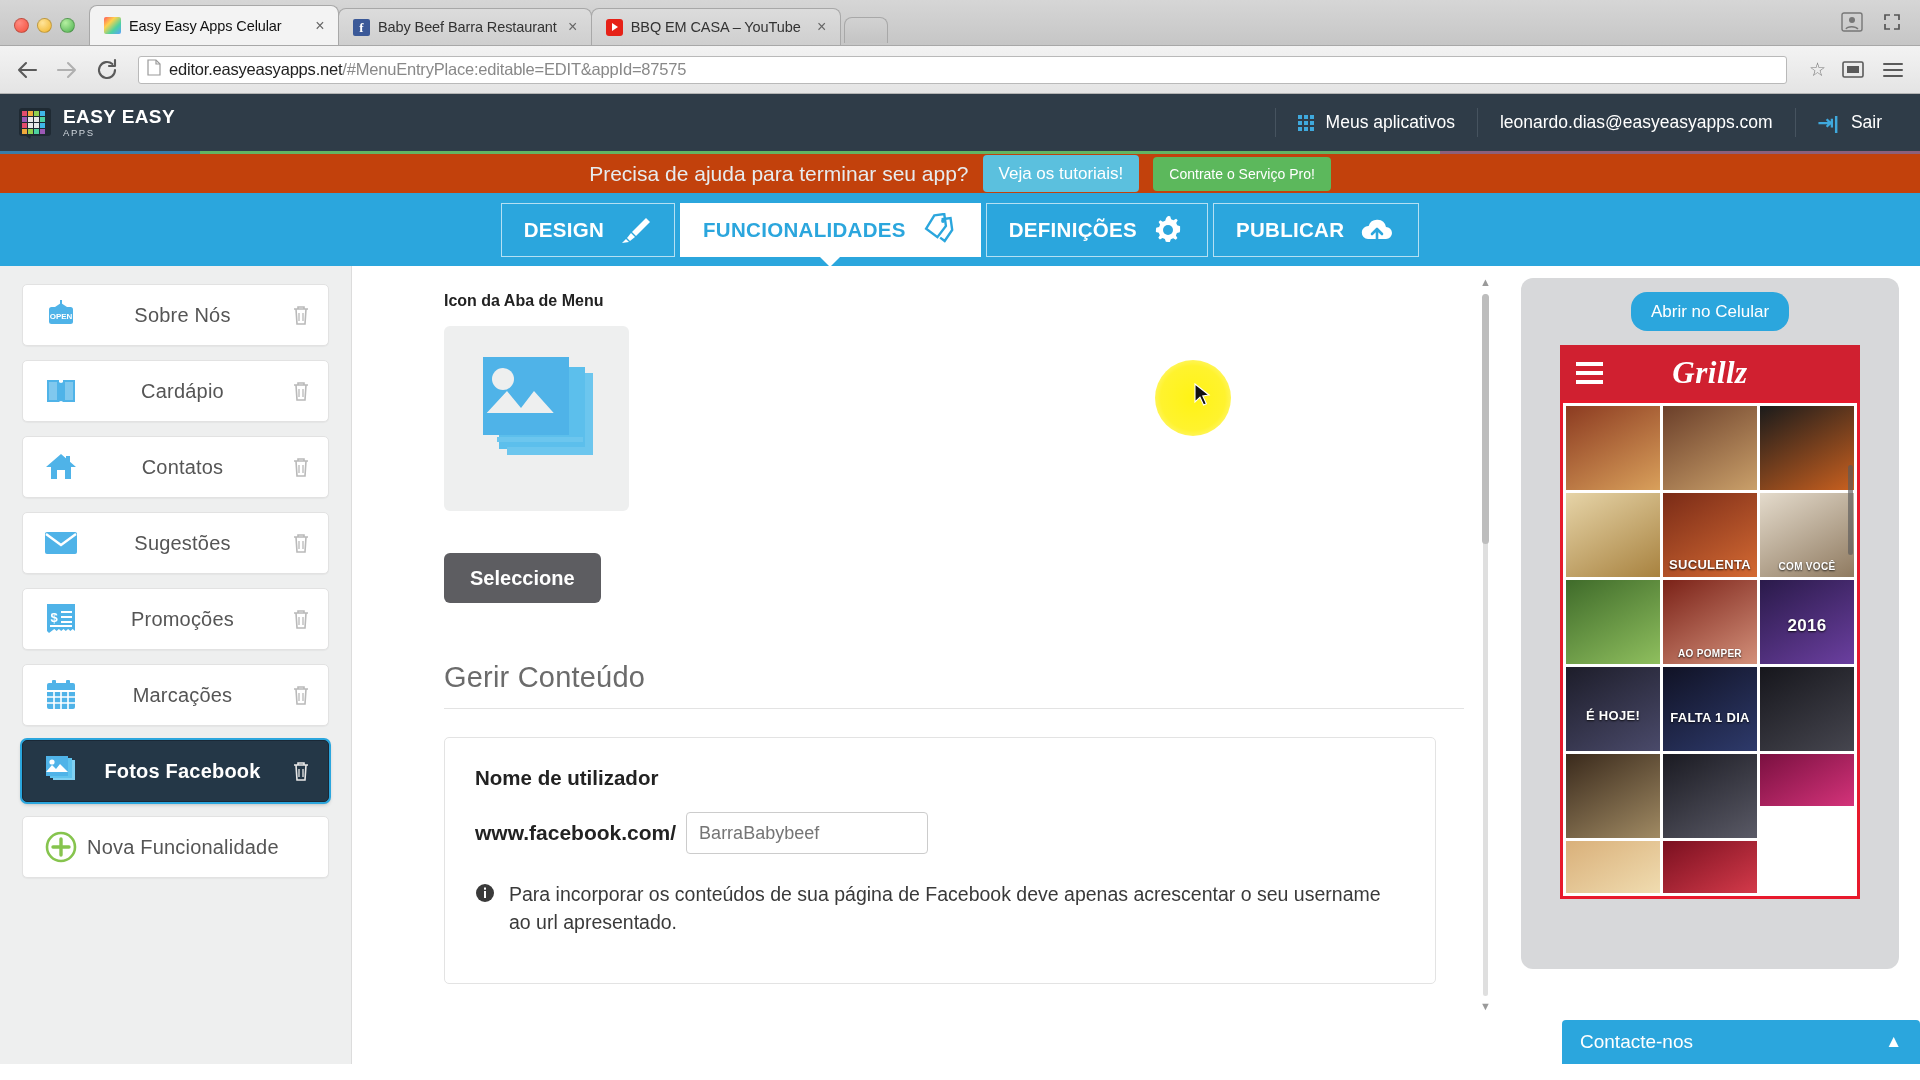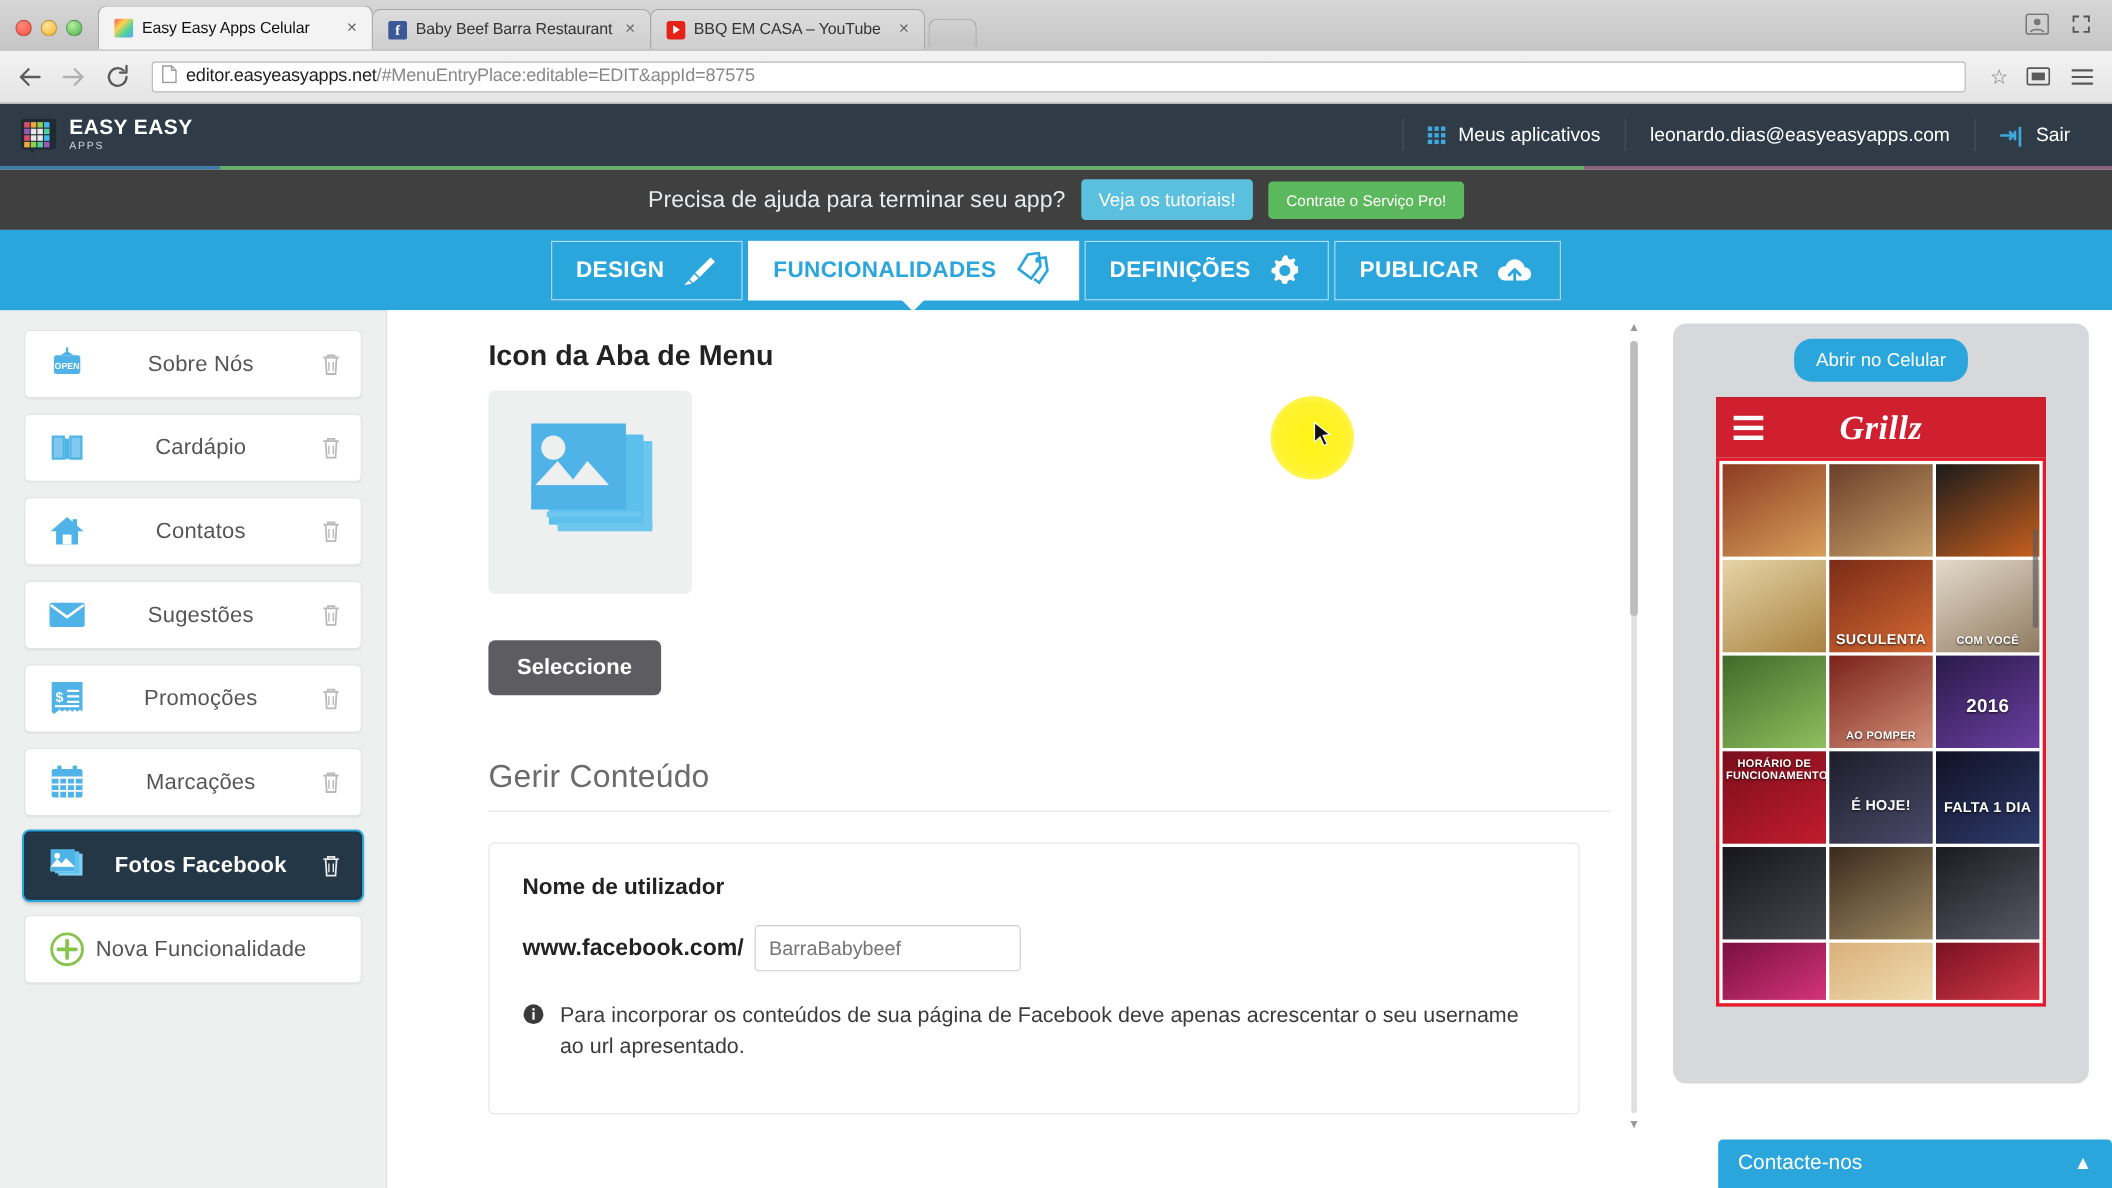--- a/index.html
+++ b/index.html
@@ -80,21 +80,21 @@
   .grid-icon { display:grid; grid-template-columns:repeat(3,4px); gap:2px; }
   .grid-icon i { width:4px; height:4px; background:#3fa9dd; display:block; }
   .logout-ico { color:#3fa9dd; font-size:19px; font-weight:bold; }
 
   .stripe { height:3px; display:flex; }
   .stripe .s1 { flex:0 0 200px; background:#3a7ca8; }
   .stripe .s2 { flex:0 0 1240px; background:#62b463; }
   .stripe .s3 { flex:1; background:#8d5f7a; }
 
   .help-bar {
-    height:55px; background:#404040; display:flex; align-items:center; justify-content:center; gap:14px;
+    height:39px; background:#c2410c; display:flex; align-items:center; justify-content:center; gap:14px;
   }
   .help-text { color:#e7ebee; font-size:21px; }
   .btn-tut {
     background:#5bc0de; color:#fff; font-size:17px; padding:10px 16px; border-radius:4px;
     border:none; line-height:1;
   }
   .btn-pro {
     background:#5cb85c; color:#fff; font-size:14px; padding:10px 16px; border-radius:4px;
     border:none; line-height:1;
   }
@@ -139,21 +139,21 @@
   .side-item.selected .lbl { color:#fff; font-weight:bold; }
   .side-item.selected .trash { color:#e9e9e9; }
   .side-item.new { margin-top:14px; }
   .side-item.new .lbl { text-align:left; padding-left:4px; }
 
   
   .main {
     flex:1; position:relative; background:#fff; padding:22px 0 0 0; overflow:hidden;
   }
   .main-inner { padding:0 30px 0 30px; max-width:1110px; }
-  .section-title { font-size:26px; font-weight:bold; color:#222; margin:4px 0 16px 62px; }
+  .section-title { font-size:16px; font-weight:bold; color:#222; margin:4px 0 16px 62px; }
   .icon-box {
     width:185px; height:185px; background:#eeefef; border-radius:6px; margin-left:62px;
     display:flex; align-items:center; justify-content:center;
   }
   .btn-select {
     margin:42px 0 0 62px; background:#5d5d61; color:#fff; font-size:20px; font-weight:bold;
     padding:15px 26px; border:none; border-radius:6px; line-height:1;
   }
   .h-gerir {
     margin:58px 0 0 62px; font-size:29px; color:#6b6b6b; font-weight:normal; letter-spacing:.2px;
@@ -686,23 +686,20 @@
               <div class="ph" style="background:linear-gradient(150deg,#3f6b2a,#8fbf5e)">
                   <span class="cap"></span>
                 </div>
               <div class="ph" style="background:linear-gradient(150deg,#7b2218,#d3907a)">
                   <span class="cap">AO POMPER</span>
                 </div>
               <div class="ph" style="background:linear-gradient(150deg,#2a1a4a,#6b3fa0)">
                   <span class="cap big">2016</span>
                 </div>
 
-              <div class="ph" style="background:linear-gradient(150deg,#7a0e1c,#c21c2c)">
-                  <span class="cap" style="top:6px;bottom:auto">HORÁRIO DE FUNCIONAMENTO</span>
-                </div>
               <div class="ph" style="background:linear-gradient(150deg,#1d1d2a,#4a4a6a)">
                   <span class="cap mid" style="bottom:28px">É HOJE!</span>
                 </div>
               <div class="ph" style="background:linear-gradient(150deg,#101225,#2e3a6b)">
                   <span class="cap mid" style="bottom:26px">FALTA 1 DIA</span>
                 </div>
 
               <div class="ph" style="background:linear-gradient(150deg,#16161c,#46464f)">
                   <span class="cap"></span>
                 </div>

